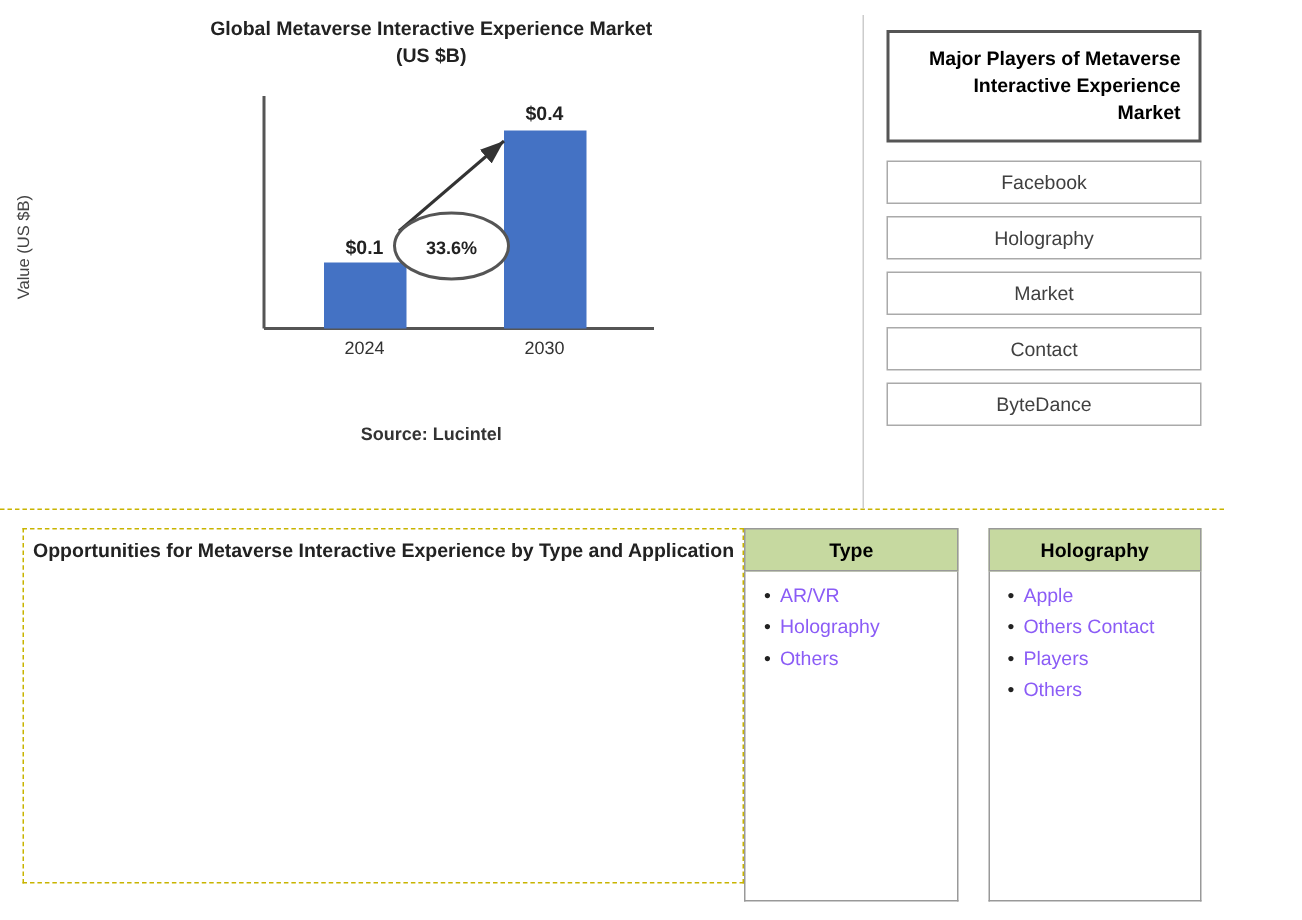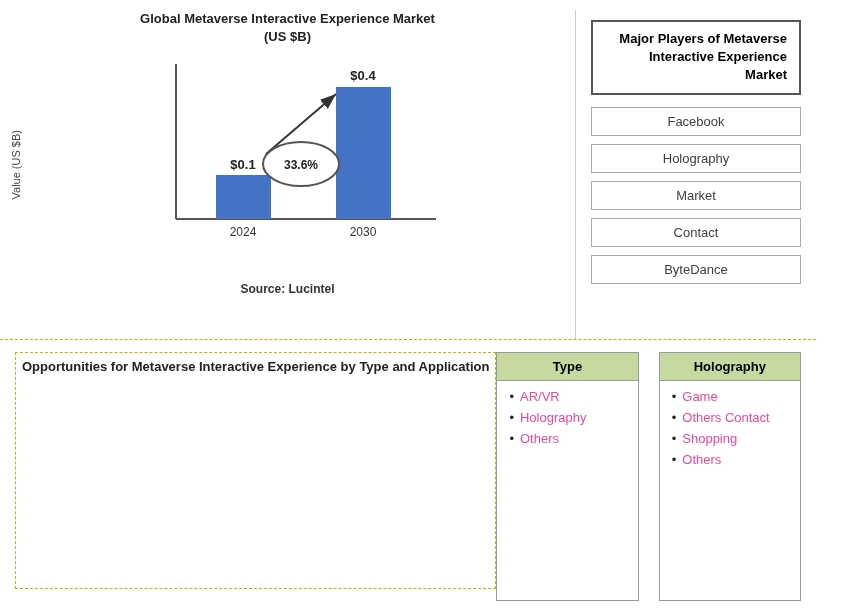--- a/index.html
+++ b/index.html
@@ -154,21 +154,21 @@
 
     .opp-list {
       border: 1px solid #999;
       border-top: none;
       padding: 8px 12px;
       flex: 1;
     }
 
     .opp-list-item {
       font-size: 13px;
-      color: #ec4899;
+      color: #8b5cf6;
       margin-bottom: 6px;
       display: flex;
       align-items: flex-start;
     }
 
     .opp-list-item::before {
       content: "•";
       margin-right: 6px;
       color: #222;
     }
@@ -245,23 +245,23 @@
         <div class="opp-list">
           <div class="opp-list-item">AR/VR</div>
           <div class="opp-list-item">Holography</div>
           <div class="opp-list-item">Others</div>
         </div>
       </div>
 
       <div class="opp-column">
         <div class="opp-header">Holography</div>
         <div class="opp-list">
-          <div class="opp-list-item">Game</div>
+          <div class="opp-list-item">Apple</div>
           <div class="opp-list-item">Others Contact</div>
-          <div class="opp-list-item">Shopping</div>
+          <div class="opp-list-item">Players</div>
           <div class="opp-list-item">Others</div>
         </div>
       </div>
 
     </div>
   </div>
 
 </div>
 
 </body></html>

